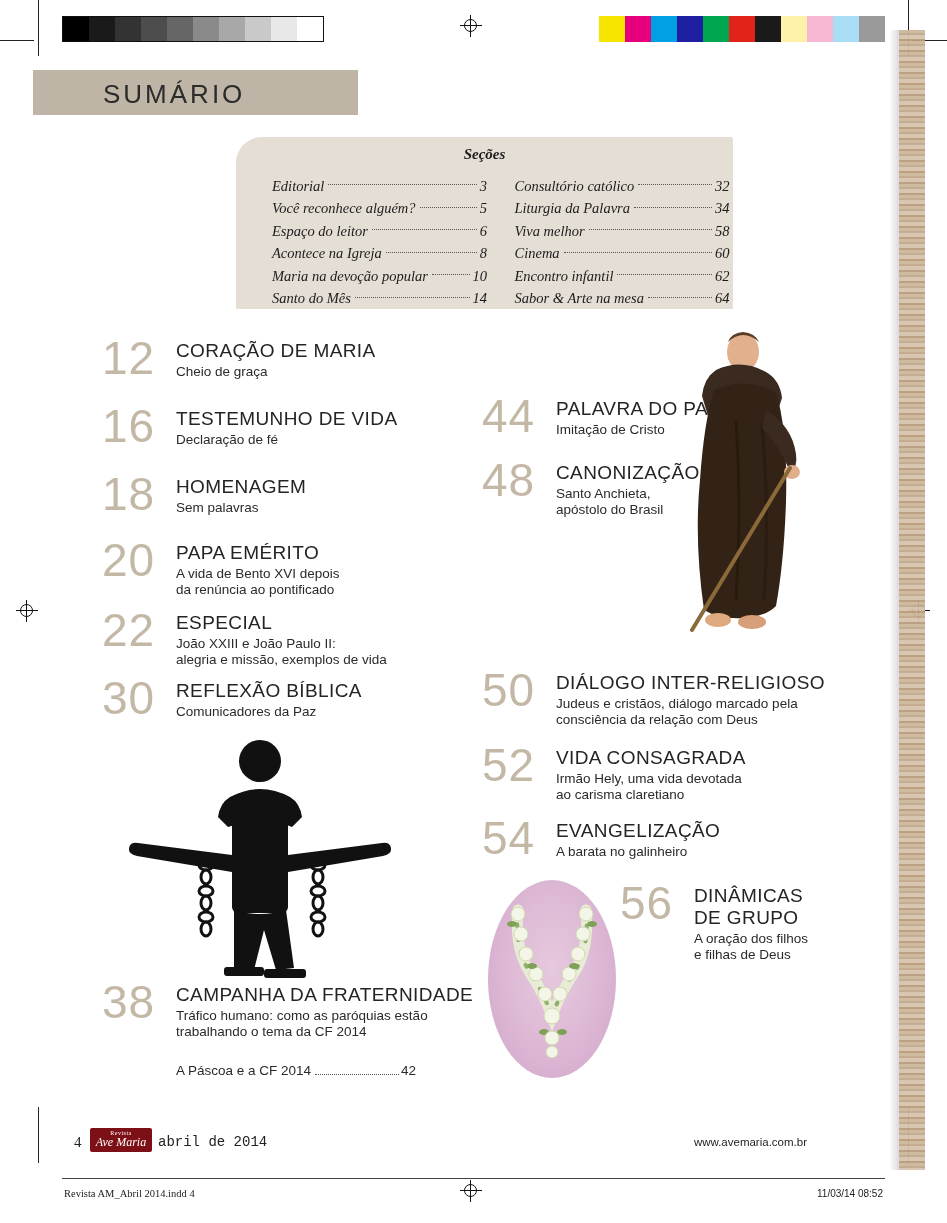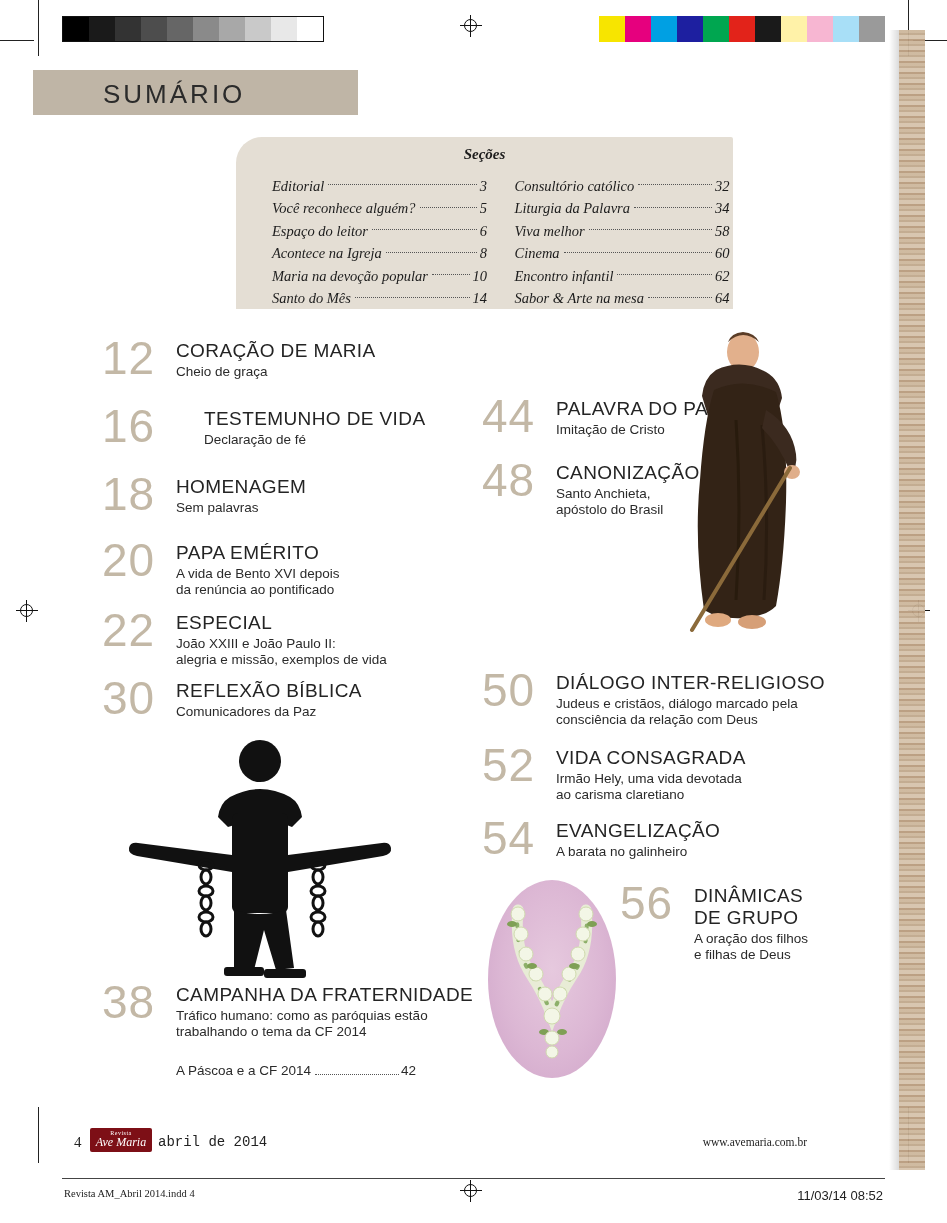--- a/index.html
+++ b/index.html
@@ -280,21 +280,21 @@
     left: 158px;
     top: 1134px;
     font-family: Liberation Mono, monospace;
     font-size: 14px;
     color: #222;
   }
   .footer-site {
     position: absolute;
     right: 140px;
     top: 1136px;
-    font-family: Liberation Serif, serif;
+    font-family: Liberation Sans, sans-serif;
     font-size: 11.5px;
     color: #222;
   }
 
   .bottom-rule {
     position: absolute;
     left: 62px;
     right: 62px;
     top: 1178px;
     border-top: 1px solid #444;
@@ -305,21 +305,21 @@
     top: 1188px;
     font-family: Liberation Serif, serif;
     font-size: 10.5px;
     color: #222;
   }
   .file-stamp {
     position: absolute;
     right: 64px;
     top: 1188px;
     font-family: "Liberation Sans", sans-serif;
-    font-size: 13px;
+    font-size: 10px;
     color: #222;
   }
 </style>
 </head>
 <body>
 
 <div id="page">
 
   <div class="crop-line" style="left:38px; top:0; width:1px; height:56px;"></div>
   <div class="crop-line" style="right:38px; top:0; width:1px; height:56px;"></div>
@@ -445,21 +445,21 @@
   </div>
 
   <div class="entry" style="left:102px; top:338px;">
     <div class="num">12</div>
     <div class="body">
       <div class="title">CORAÇÃO DE MARIA</div>
       <div class="sub">Cheio de graça</div>
     </div>
   </div>
 
-  <div class="entry" style="left:102px; top:406px;gap:28px;">
+  <div class="entry" style="left:102px; top:406px;">
     <div class="num">16</div>
     <div class="body">
       <div class="title">TESTEMUNHO DE VIDA</div>
       <div class="sub">Declaração de fé</div>
     </div>
   </div>
 
   <div class="entry" style="left:102px; top:474px;">
     <div class="num">18</div>
     <div class="body">

